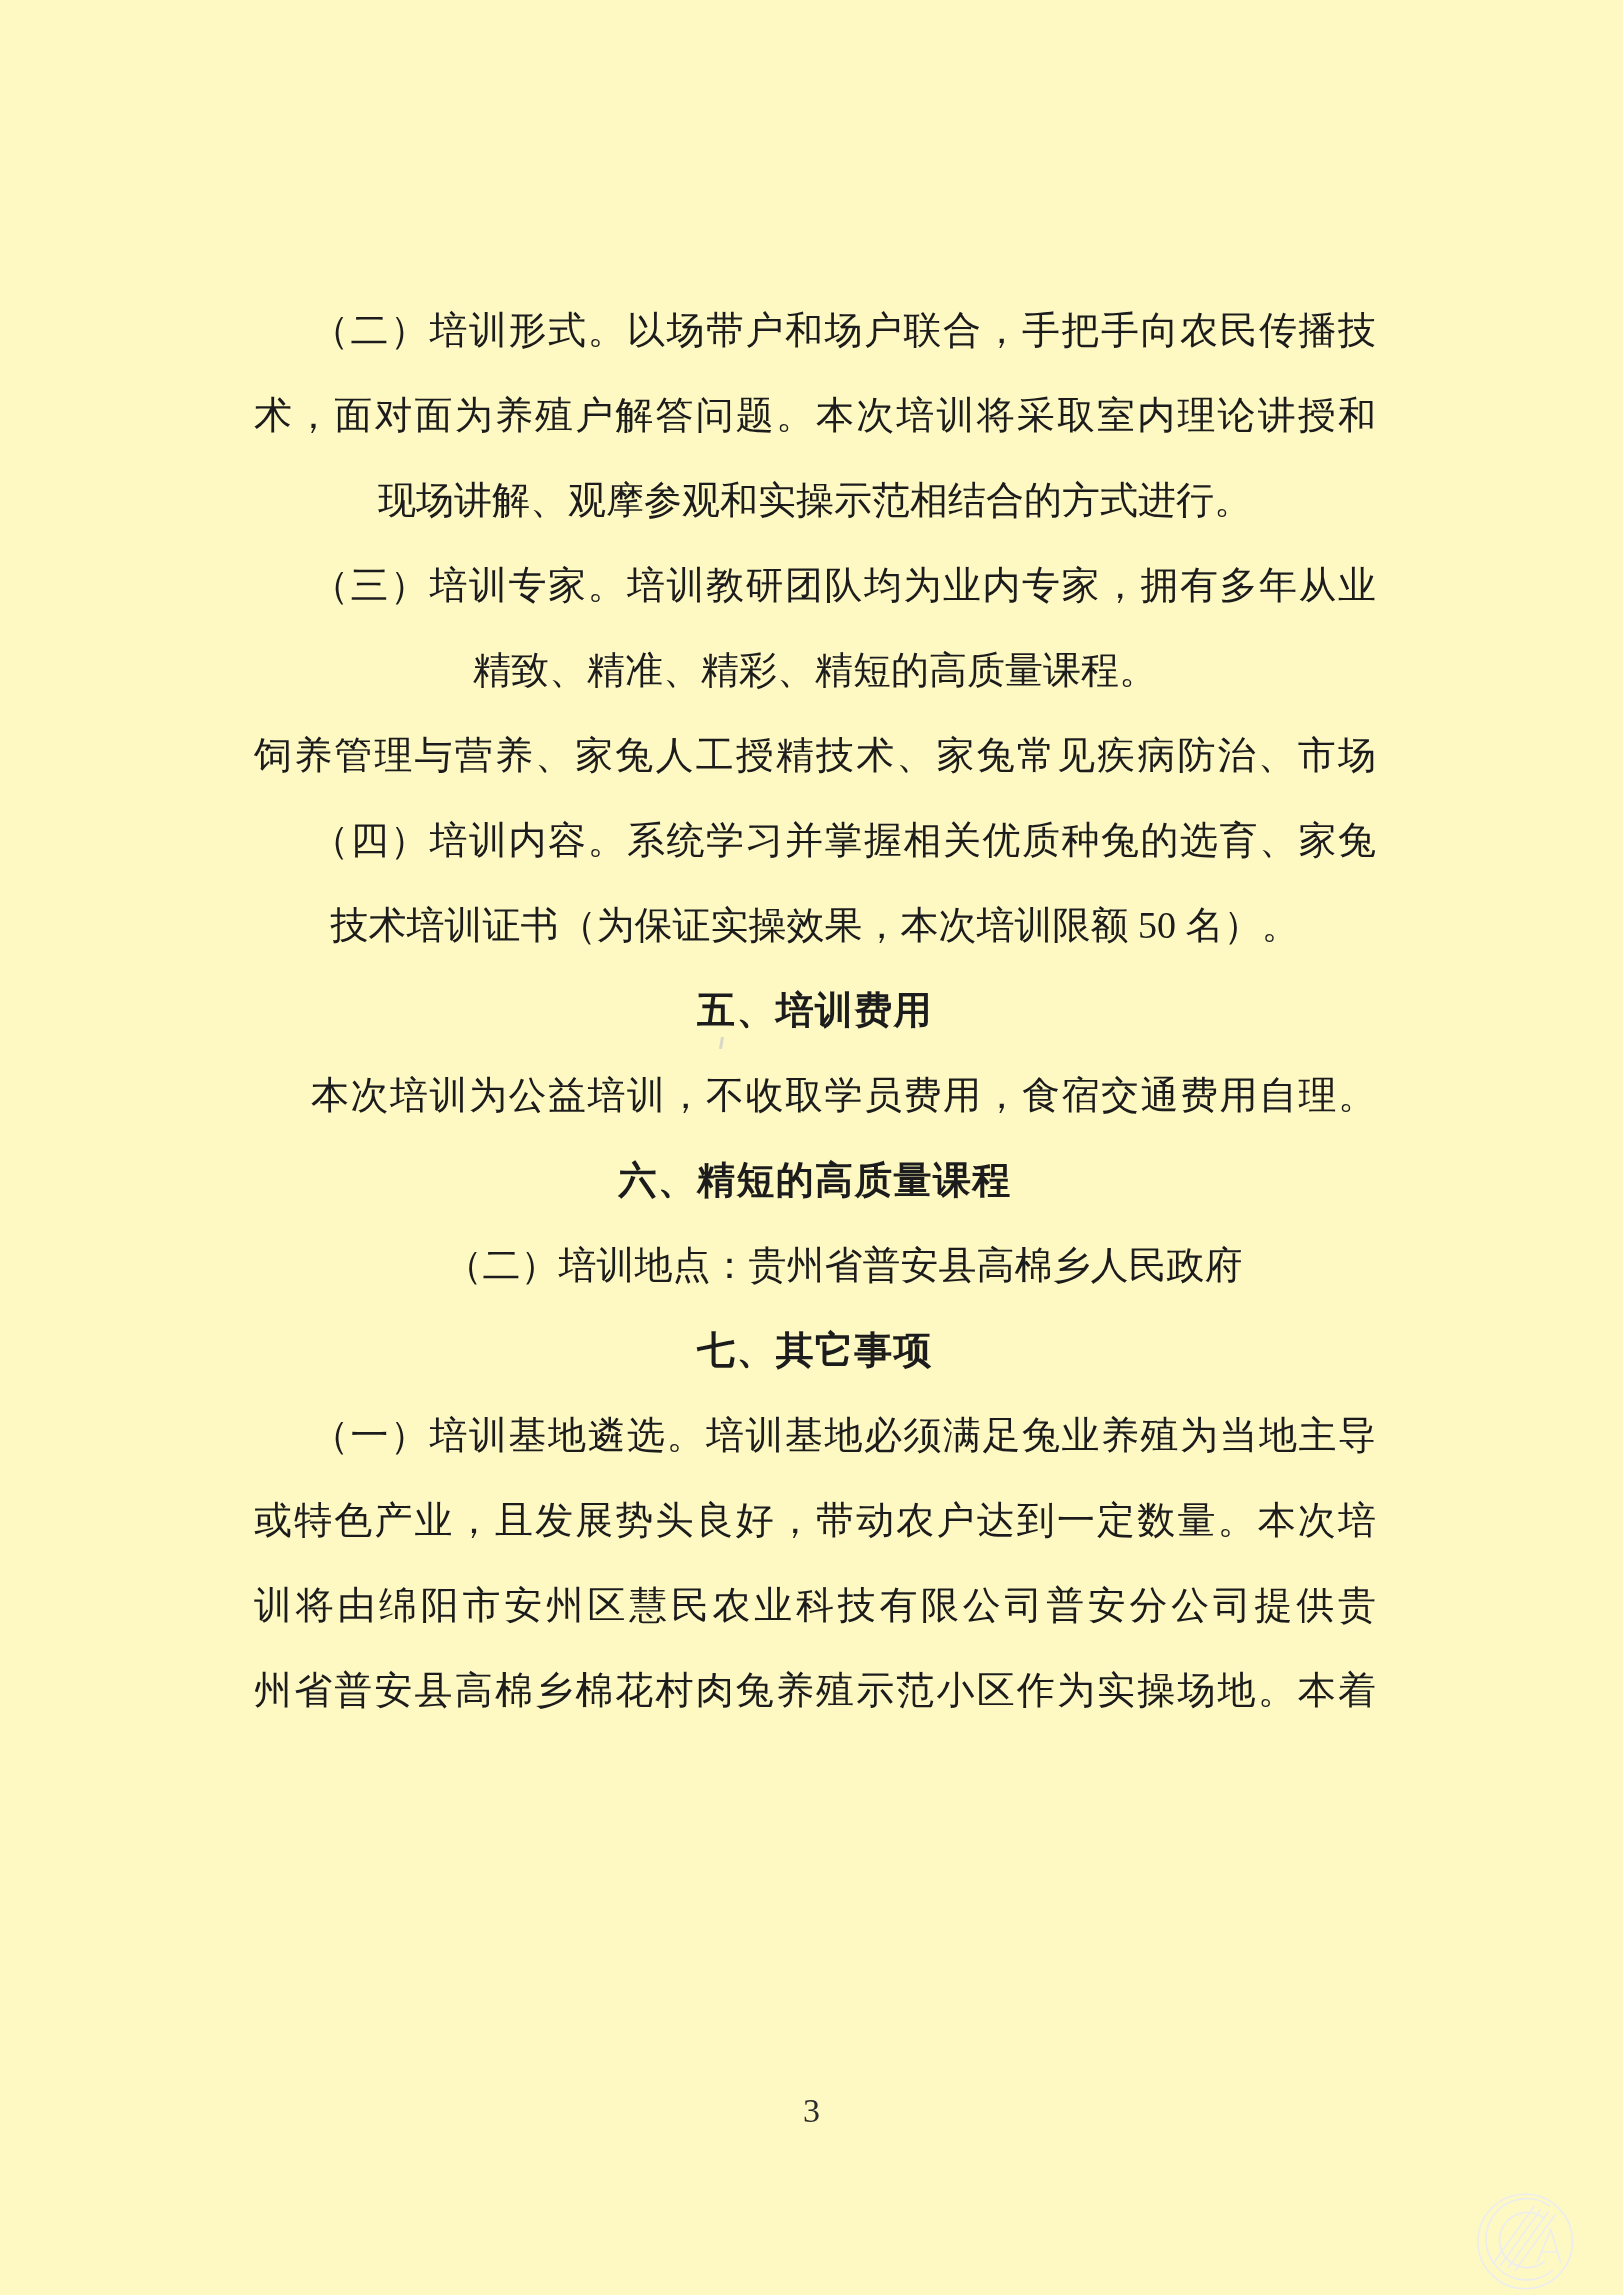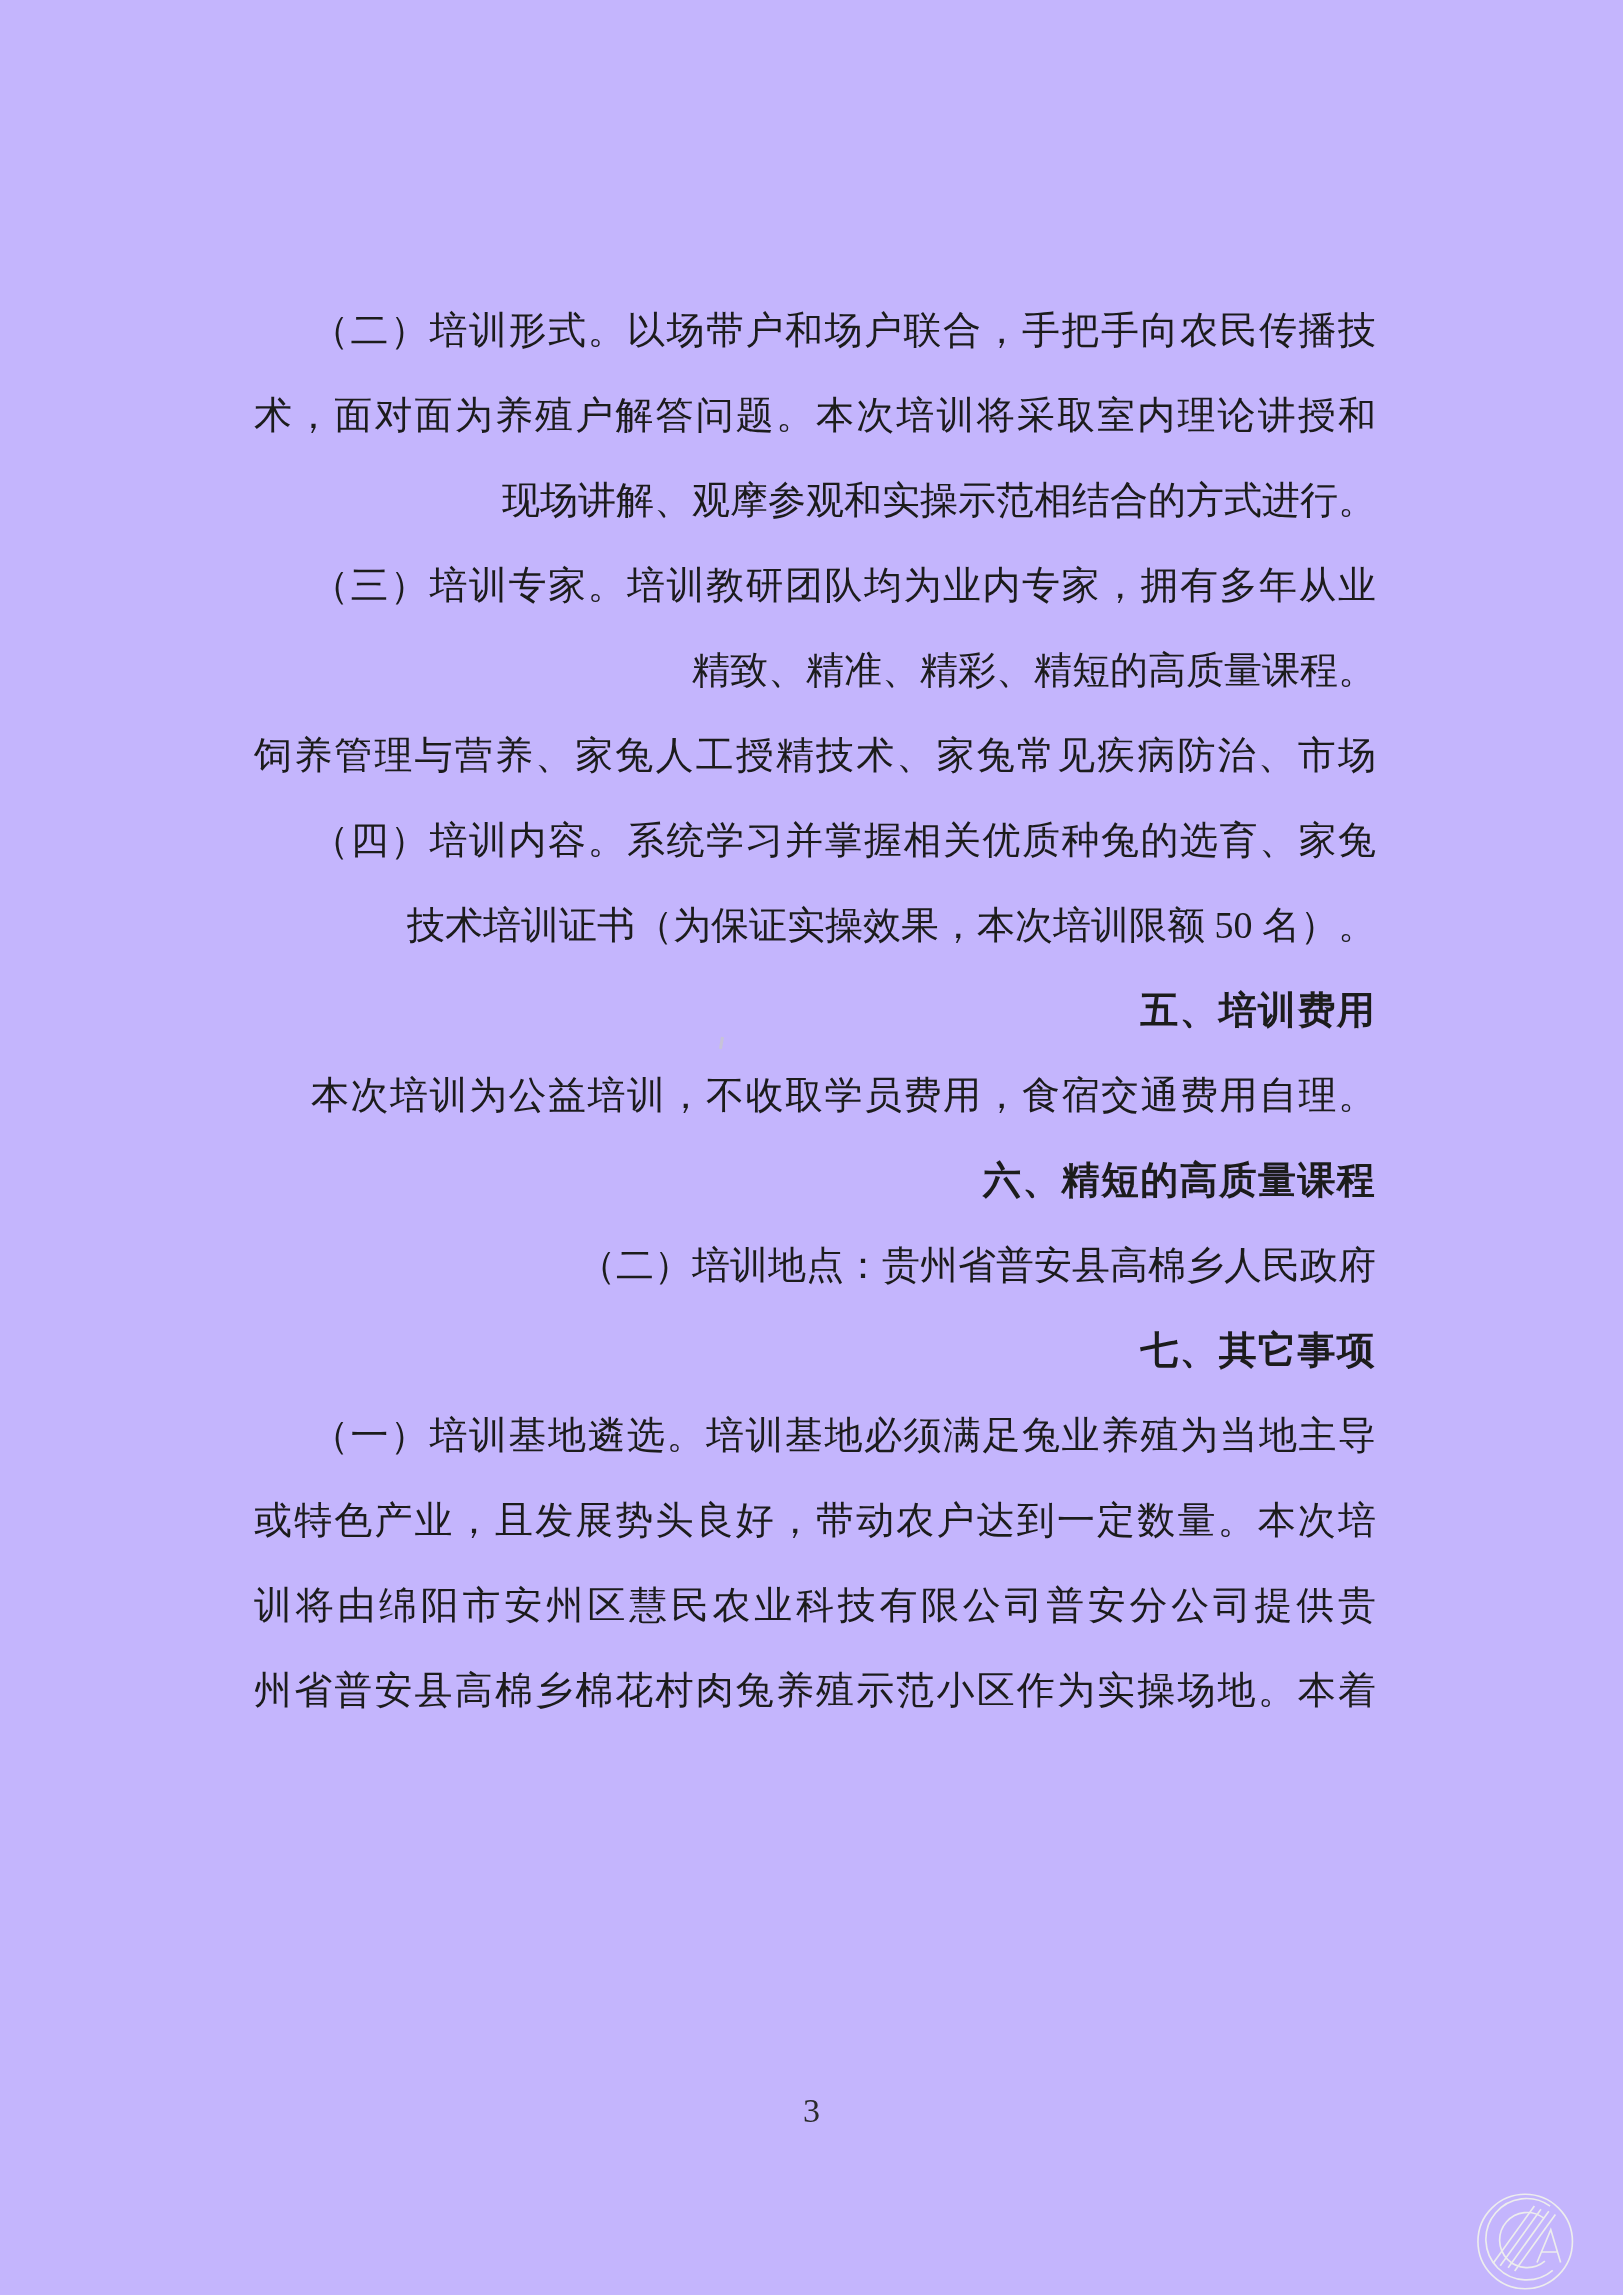--- a/index.html
+++ b/index.html
@@ -1,35 +1,35 @@
 <!DOCTYPE html>
 <html style="font-size:10.5px"><head>
 <meta charset="utf-8">
 <style>
   html, body { margin: 0; padding: 0; background: #9a9a9a; }
   .page {
     position: relative;
     width: 1623px;
     height: 2295px;
-    background: #c4b5fd;
+    background: #fef9c3;
     overflow: hidden;
     font-family: "Liberation Serif", "DejaVu Serif", serif;
     color: #1c1c1c;
   }
   .text-block {
     position: absolute;
     left: 254px;
     top: 288px;
     width: 1122px;
   }
   .line {
     height: 85px;
     line-height: 85px;
     font-size: 38px;
-    text-align: right;
+    text-align: center;
     white-space: normal;
     overflow: visible;
   }
   .line.indent { text-indent: 1.5em; }
   .line.justify {
     text-align: justify;
     text-align-last: justify;
   }
   .line.heading {
     font-family: "Liberation Sans", "DejaVu Sans", sans-serif;

